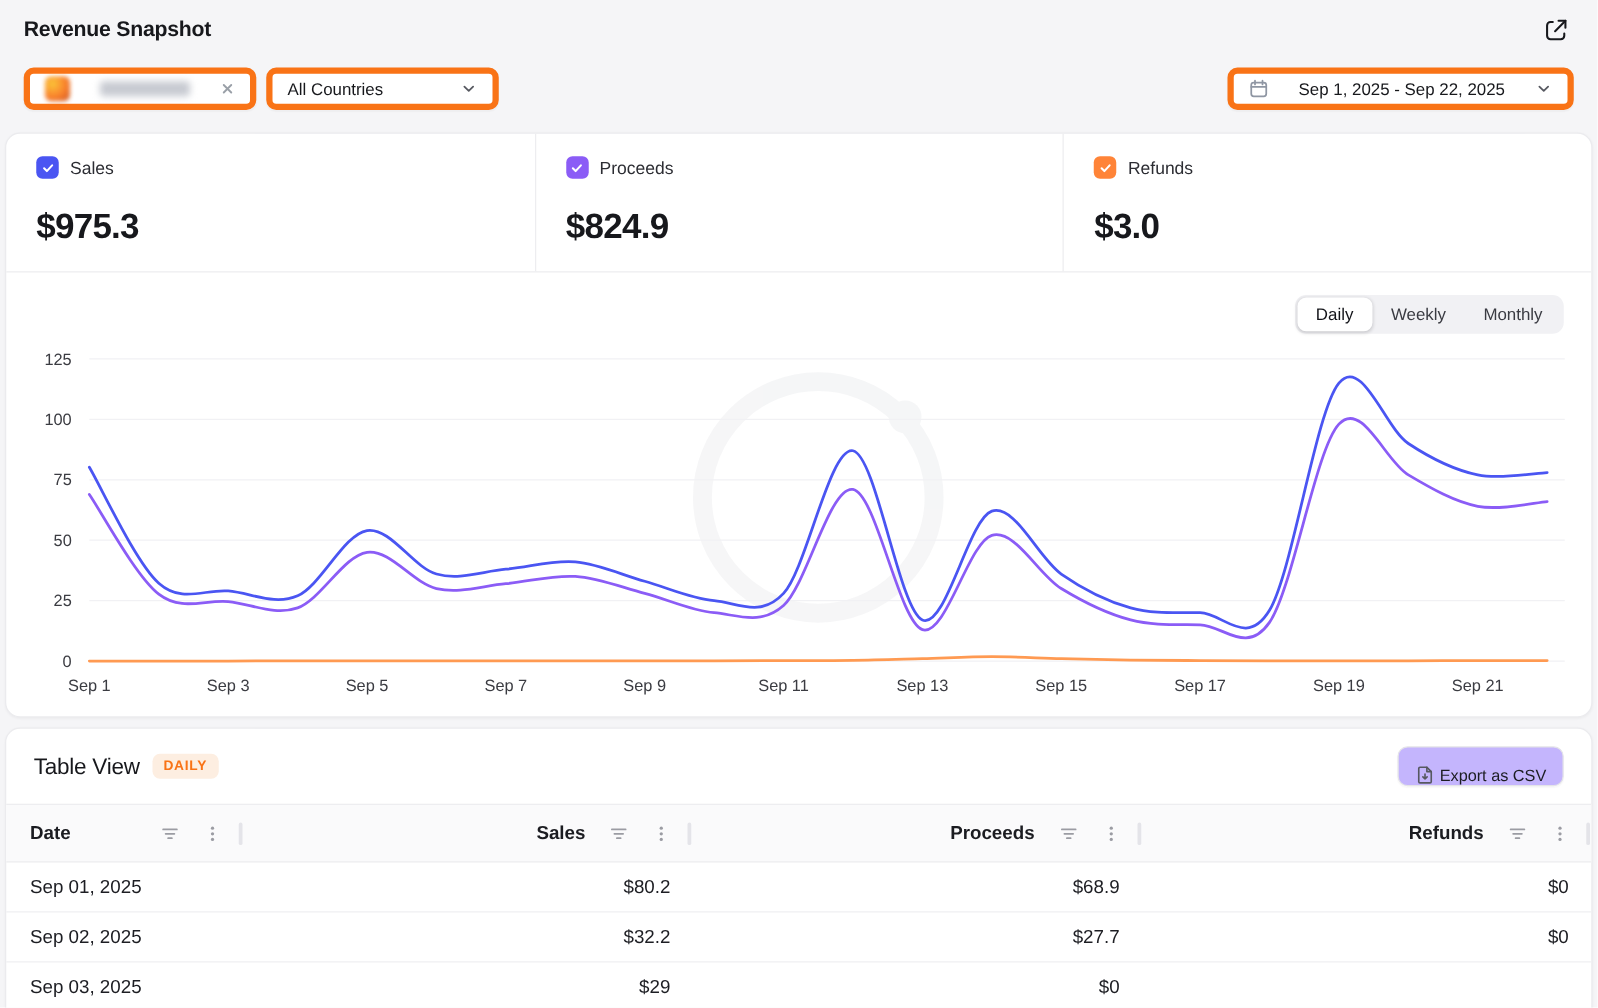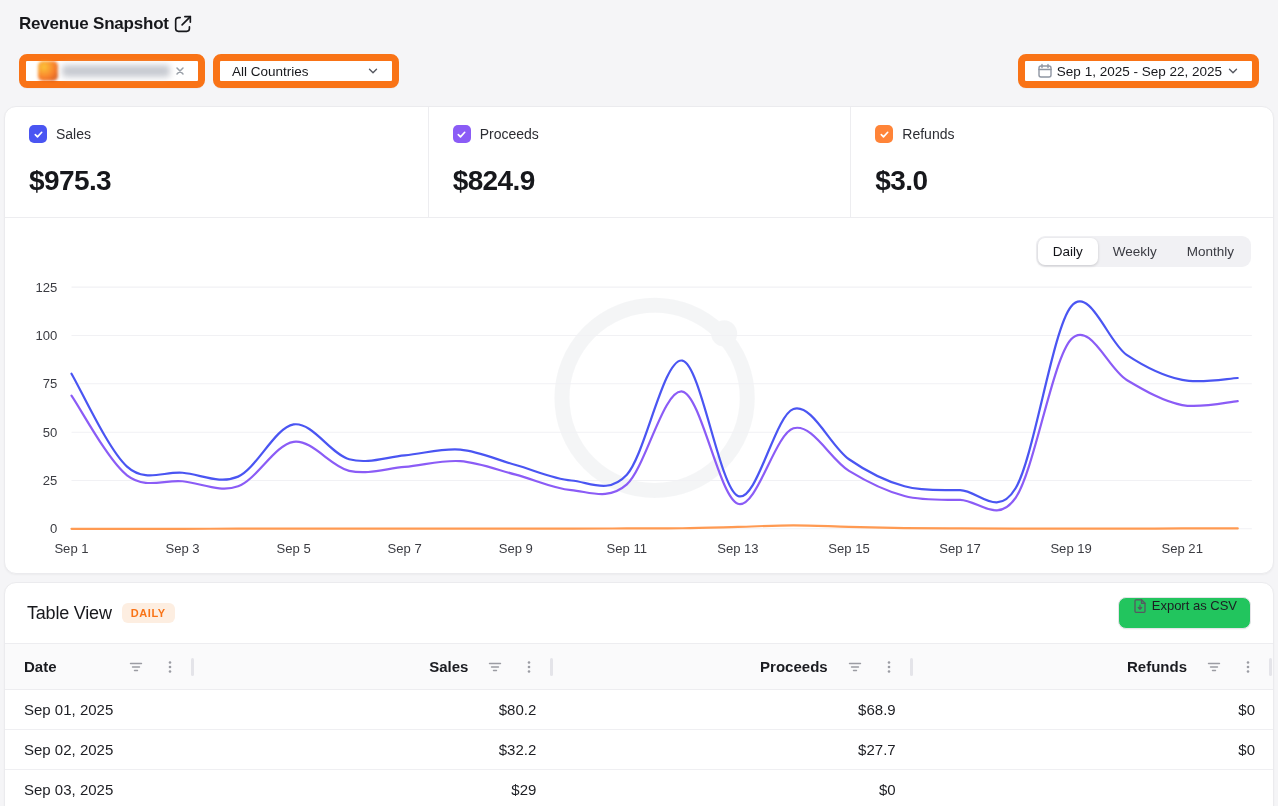--- a/index.html
+++ b/index.html
@@ -6,28 +6,28 @@
   body{
     width:1278px;height:806px;overflow:hidden;
     background:#f5f5f7;color:#17181c;
     font-family:"Liberation Sans",sans-serif;
   }
   svg{display:block}
   svg text{font-family:"Liberation Sans",sans-serif}
   button{font-family:"Liberation Sans",sans-serif}
 
   
-  .topbar{display:flex;align-items:center;padding:10px 19px 0}
+  .topbar{display:flex;align-items:center;justify-content:space-between;padding:10px 19px 0}
   .topbar h1{margin:0;font-size:17px;font-weight:700;letter-spacing:-.2px}
   .icon-btn{background:none;border:none;padding:3px;cursor:pointer;line-height:0}
 
   
   .filterbar{display:flex;align-items:center;gap:8px;margin:16px 19px 0}
-  .chip{display:flex;align-items:center;gap:4px;height:34px;padding:0 12px;background:#fff;
-        border:7px solid #f97316;border-radius:8px;font-size:13.5px;box-sizing:border-box;
+  .chip{display:flex;align-items:center;gap:24px;height:34px;padding:0 12px;background:#fff;
+        border:5px solid #f97316;border-radius:8px;font-size:13.5px;box-sizing:border-box;
         box-shadow:0 1px 1px rgba(17,18,24,.03);cursor:pointer}
   .app-chip{width:186px}
   .select-chip{width:186px;justify-content:space-between}
   .fspacer{flex:1}
   .app-icon{width:20px;height:20px;border-radius:5px;flex:none;
         background:radial-gradient(circle at 30% 30%, #fbbf24, #f97316 55%, #c2410c);
         filter:blur(1.5px);opacity:.9}
   .app-blur{height:12px;flex:1;background:#c7cad1;border-radius:3px;filter:blur(3px)}
 
   
@@ -54,21 +54,21 @@
 
   #chart-svg{width:100%;height:auto;margin-top:2px}
   .chart-card{padding-bottom:8px}
 
   
   .table-card{margin-top:8px;padding-bottom:14px}
   .table-head{display:flex;align-items:center;gap:10px;padding:14px 22px}
   .table-head h2{margin:0;font-size:18px;font-weight:400;letter-spacing:-.2px}
   .badge{font-size:11px;font-weight:700;letter-spacing:.6px;color:#f97316;background:#fdeee1;
         padding:4px 9px;border-radius:6px}
-  .export-btn{display:flex;align-items:flex-start;gap:4px;height:32px;padding:0 13px;background:#22c55e;
+  .export-btn{display:flex;align-items:flex-end;gap:4px;height:32px;padding:0 13px;background:#c4b5fd;
         border:1px solid #e4e4e8;border-radius:8px;font-size:13px;color:#1c1d22;cursor:pointer;
         box-shadow:0 1px 1px rgba(17,18,24,.03)}
 
   .thead,.tr{display:grid;grid-template-columns:190px 1fr 1fr 1fr}
   .thead{background:#fafafb;border-top:1px solid #ededf0;border-bottom:1px solid #ededf0;height:45px}
   .th{display:flex;align-items:center;gap:19px;position:relative;padding:0 18px 0 19px;
         font-size:15px;font-weight:700;color:#1b1c21}
   .th.right{justify-content:flex-end}
   .th.left .th-label{margin-right:auto}
   .col-handle{position:absolute;right:1px;top:50%;transform:translateY(-50%);

